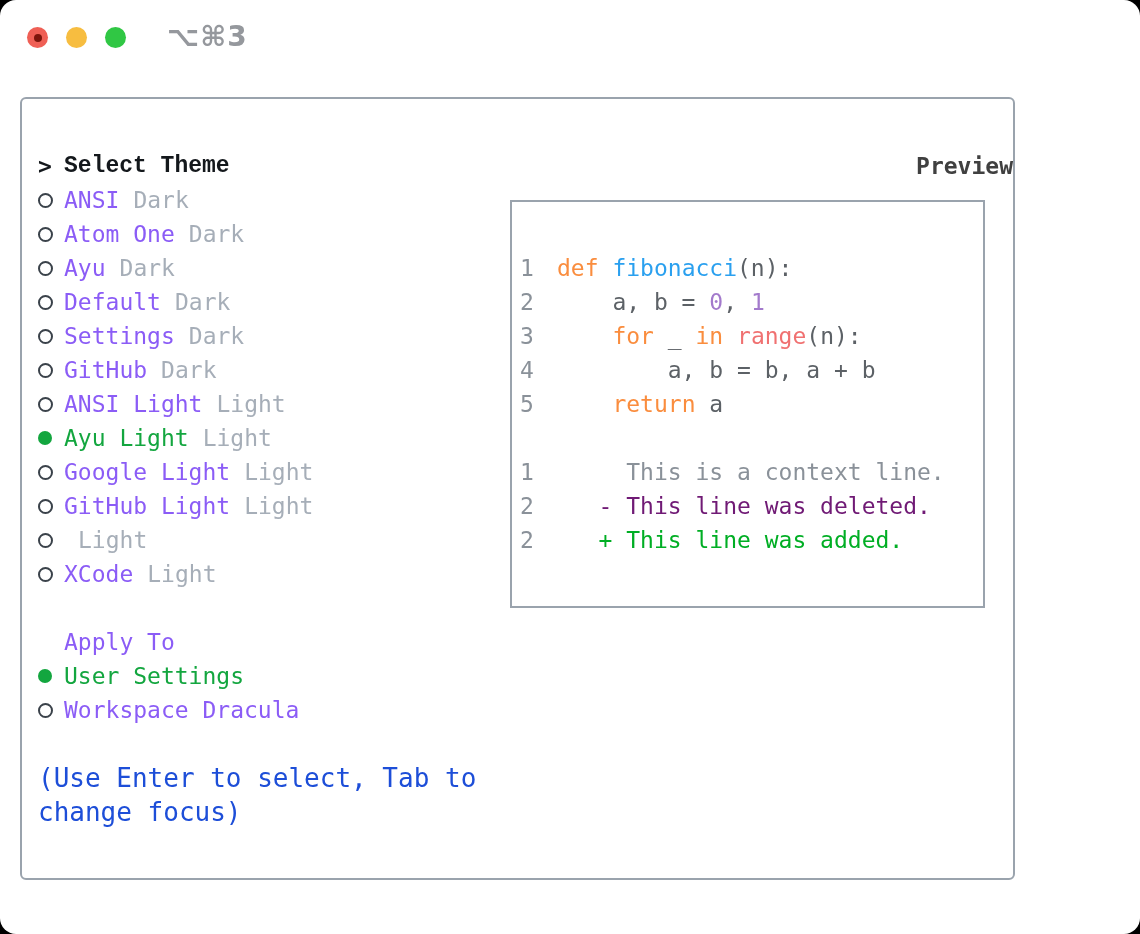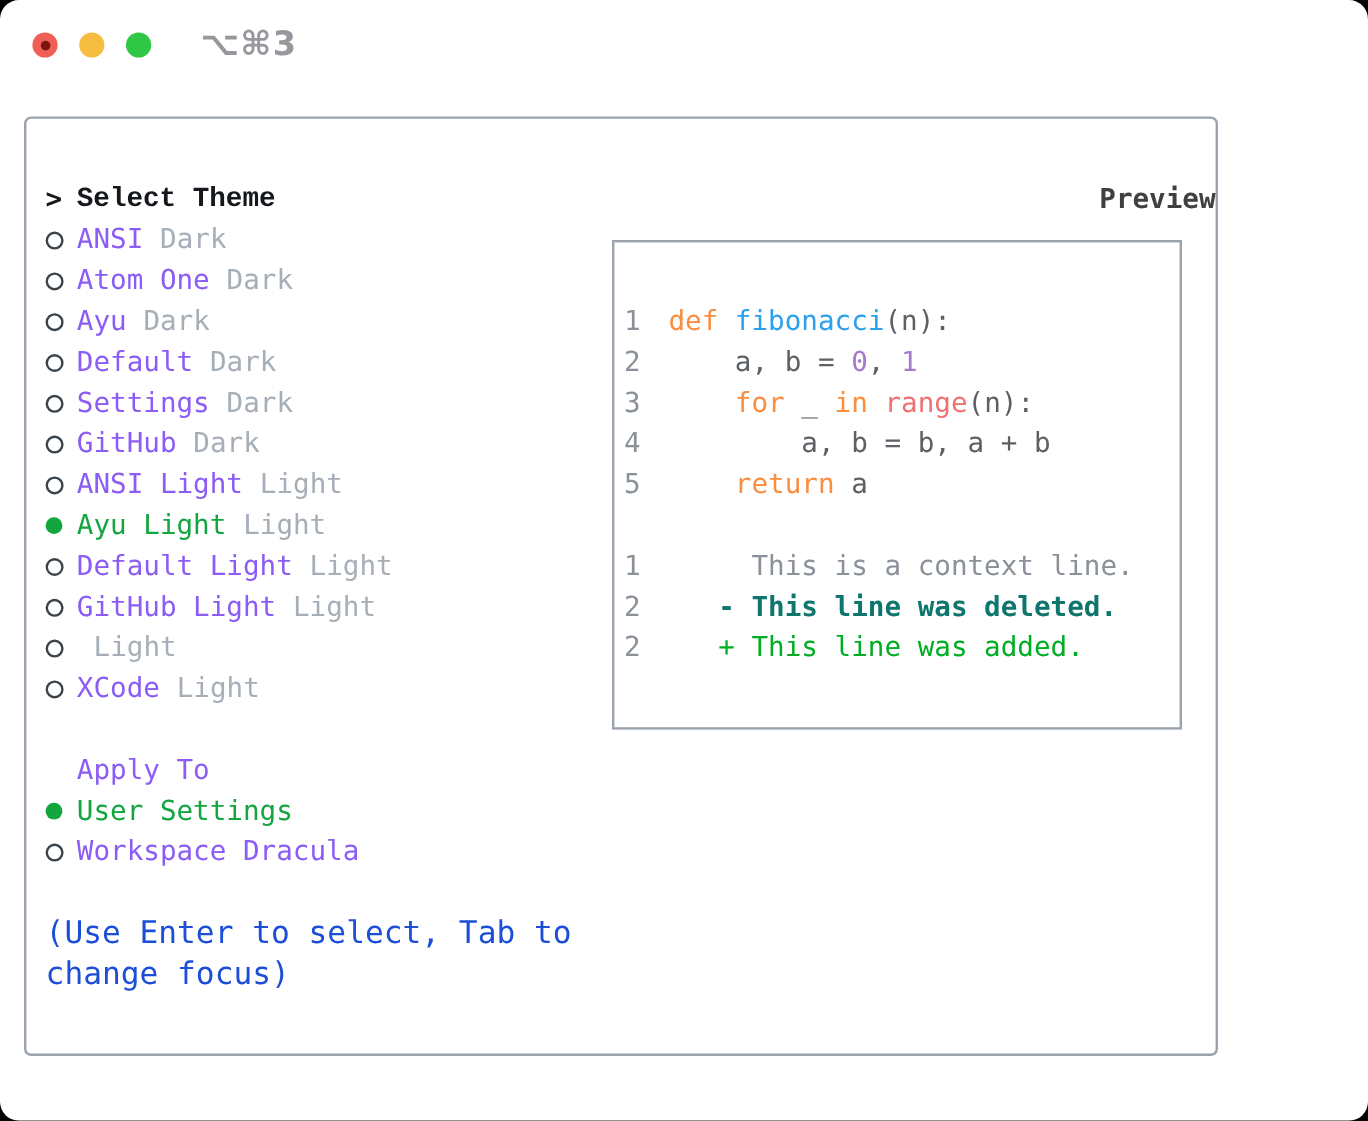--- a/index.html
+++ b/index.html
@@ -66,21 +66,21 @@
   }
   .pline { display: flex; height: 34px; line-height: 34px; font-size: 23px; }
   .lnum  { width: 37px; flex: 0 0 37px; color: #8a9199; white-space: pre; }
   .ltext { white-space: pre; }
   .t-kw  { color: #fa8d3e; }
   .t-fn  { color: #2aa0ef; }
   .t-nm  { color: #a37acc; }
   .t-cl  { color: #f07171; }
   .t-fg  { color: #5c6166; }
   .t-gr  { color: #8a9199; }
-  .t-del { color: #0f766e; font-weight: bold; }
+  .t-del { color: #701a75; }
   .t-add { color: #00ae24; }
 </style>
 </head>
 <body>
 
 <div class="window">
 
   <div class="traffic">
     <span class="light red">
         <span class="dot"></span>
@@ -154,21 +154,21 @@
             <span class="slot">
               <span class="radio sel"></span>
             </span>
             <span class="lbl green">Ayu Light</span>
             <span class="sfx">Light</span>
           </div>
           <div class="row">
             <span class="slot">
               <span class="radio"></span>
             </span>
-            <span class="lbl">Default Light</span>
+            <span class="lbl">Google Light</span>
             <span class="sfx">Light</span>
           </div>
           <div class="row">
             <span class="slot">
               <span class="radio"></span>
             </span>
             <span class="lbl">GitHub Light</span>
             <span class="sfx">Light</span>
           </div>
           <div class="row">

